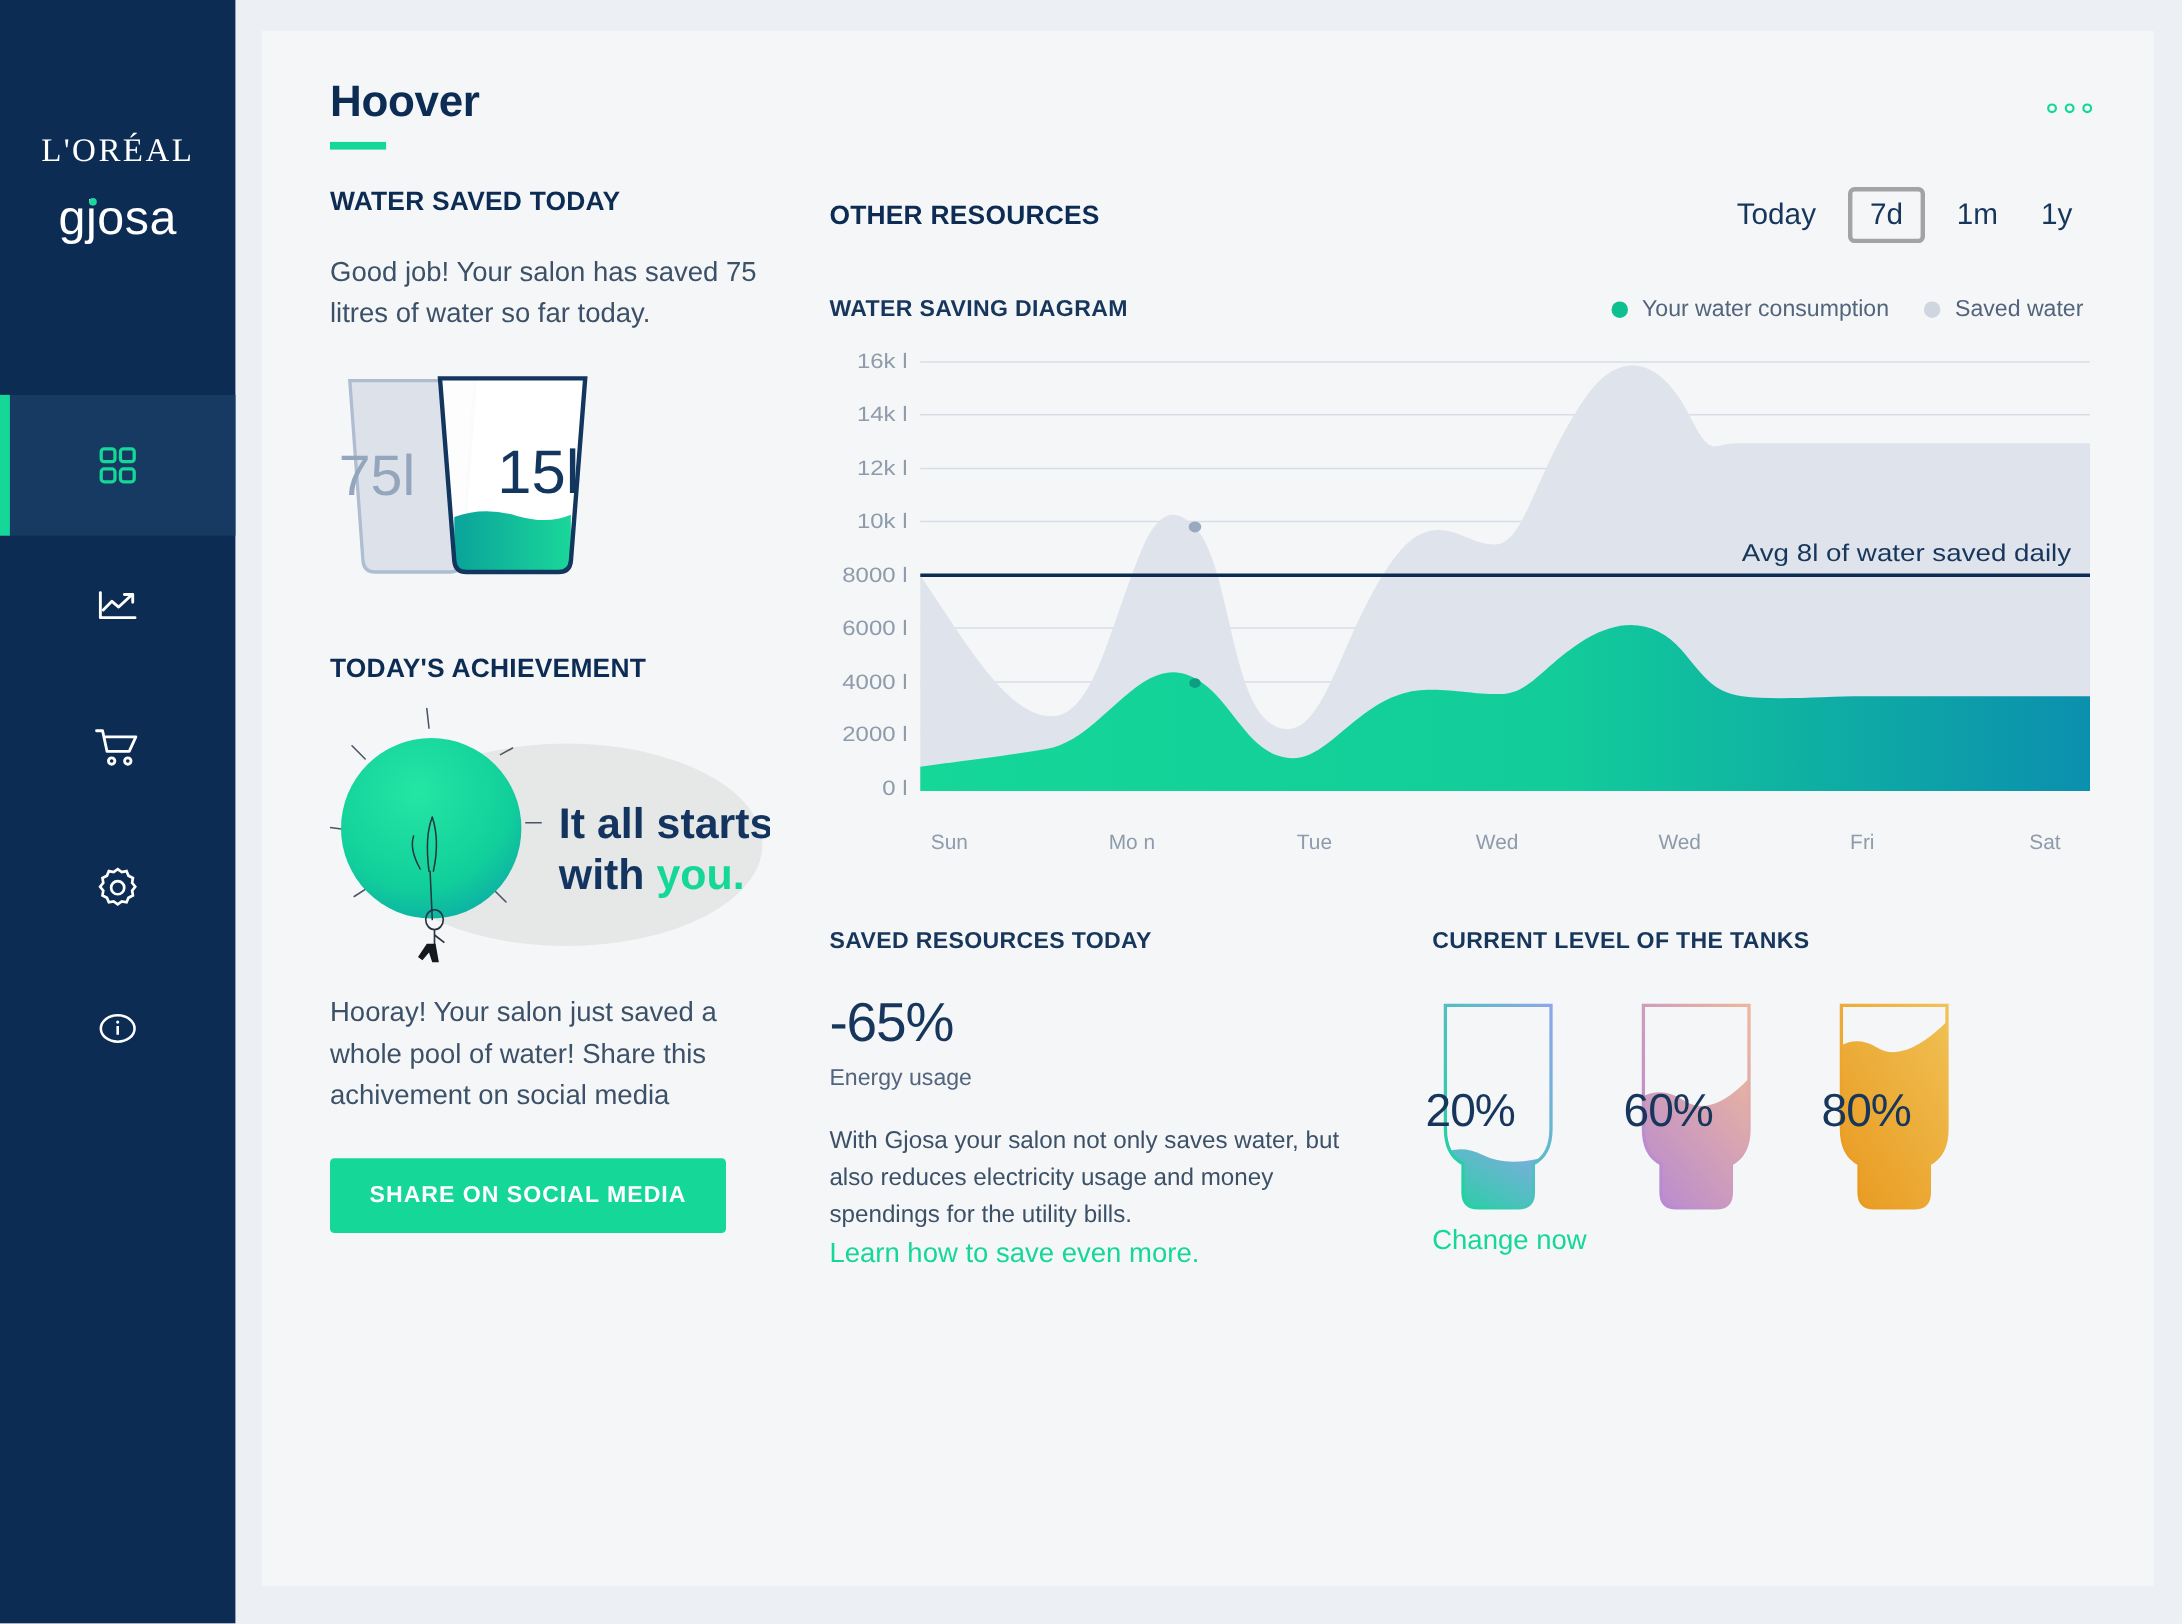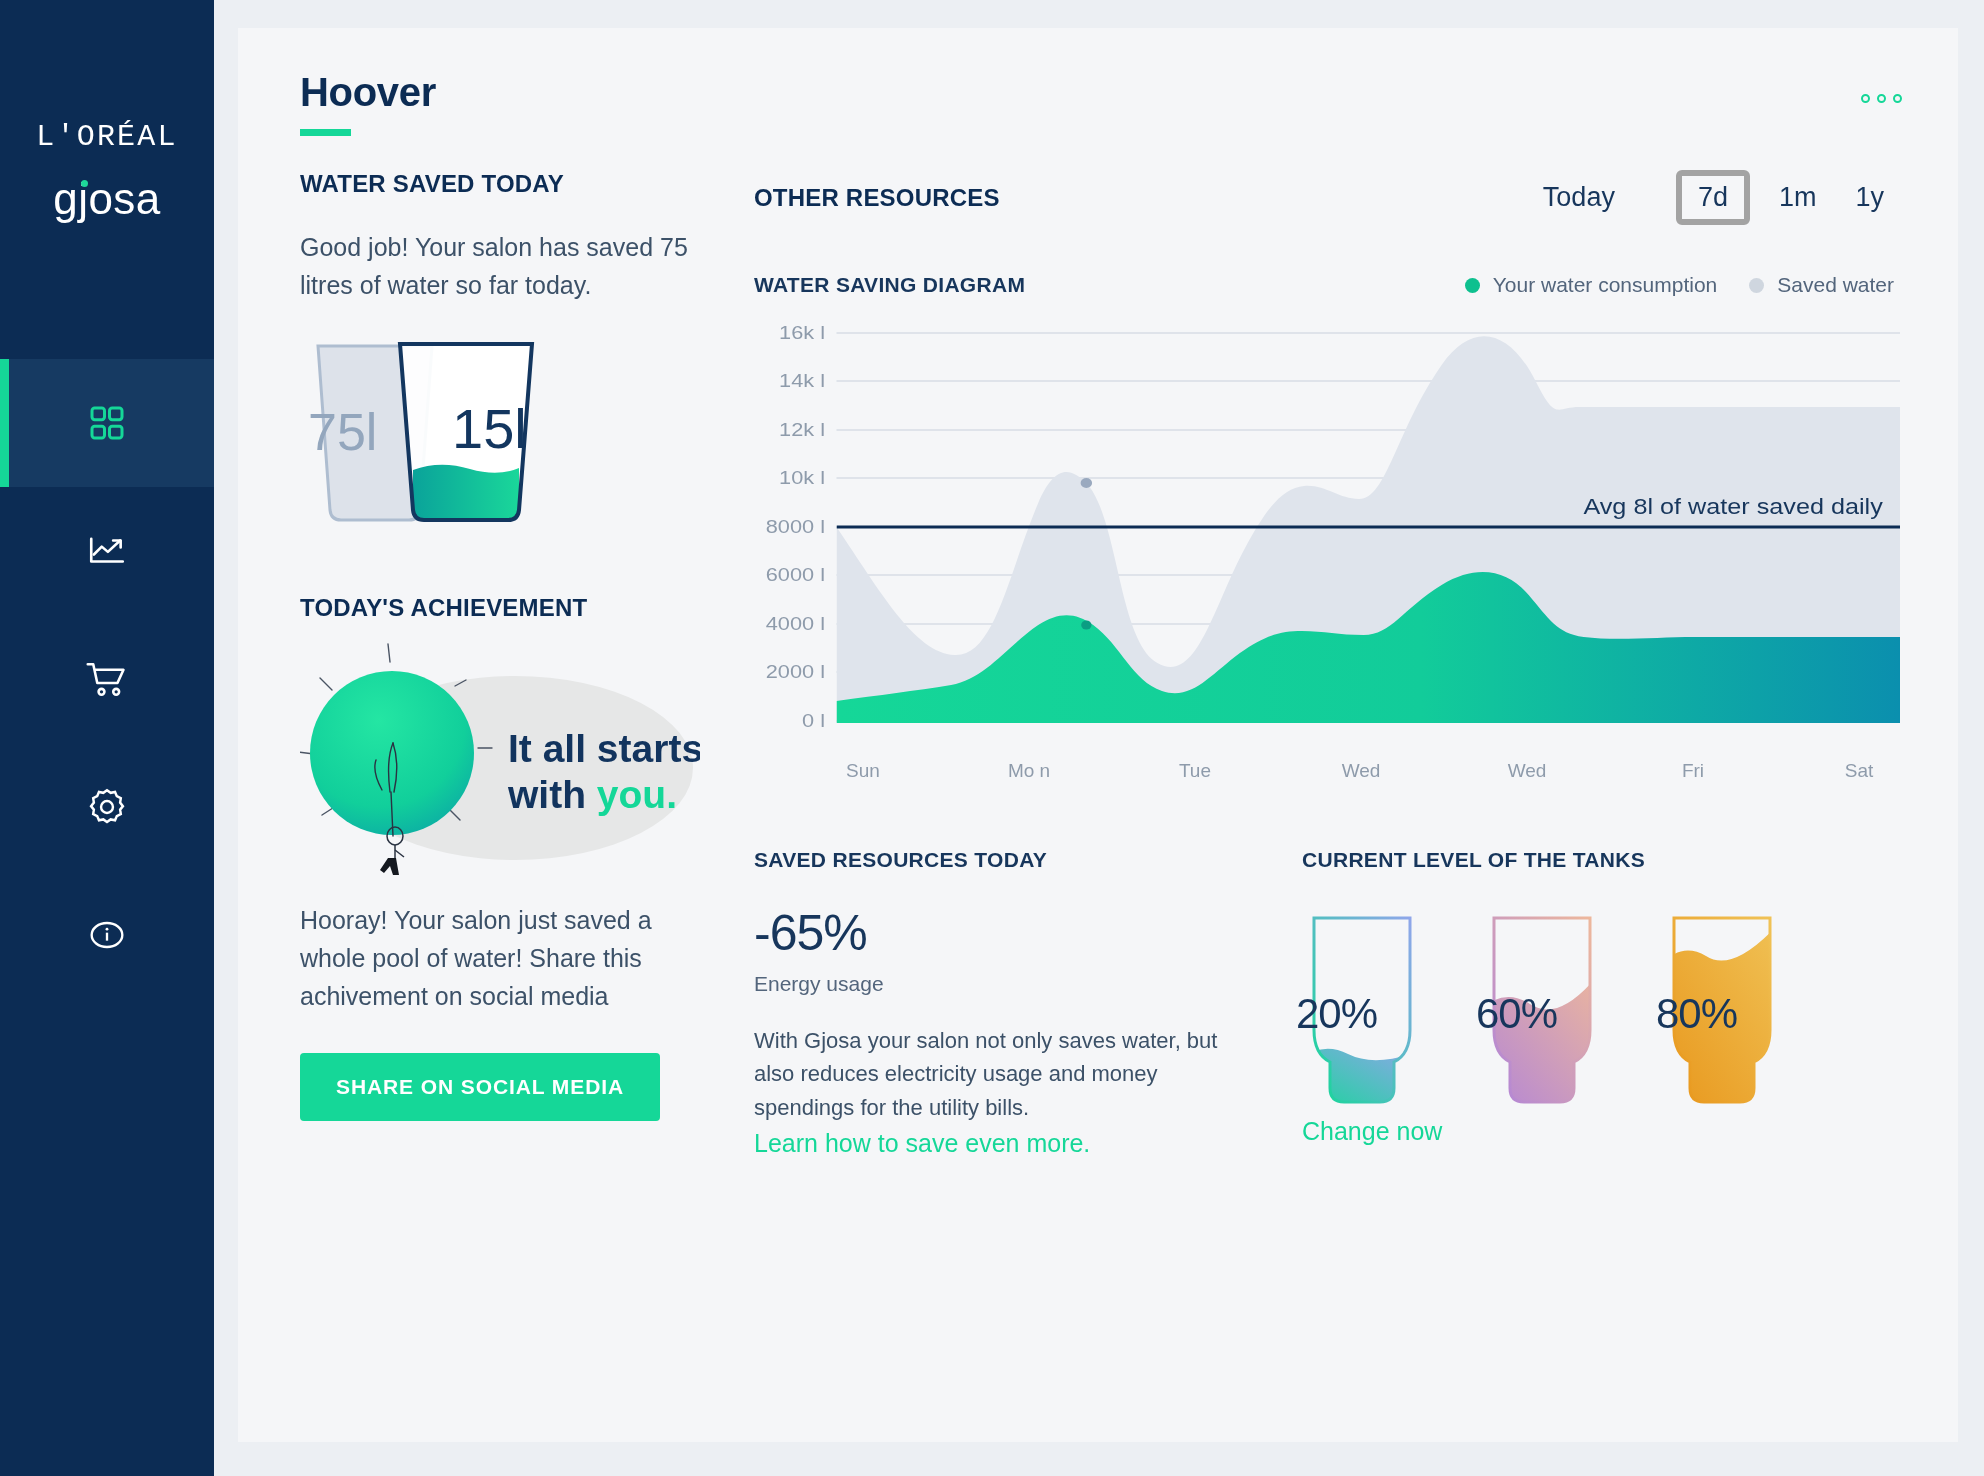--- a/index.html
+++ b/index.html
@@ -14,21 +14,21 @@
   
   .sidebar {
     width: 214px; flex: 0 0 214px; height: 100%;
     background: #0c2c54;
     display: flex; flex-direction: column; align-items: center;
     position: relative;
   }
   .brand { margin-top: 120px; text-align: center; width: 100%; }
   .brand-loreal {
     color: #ffffff; font-size: 30px; letter-spacing: 2.2px;
-    font-weight: 400; font-family: Liberation Mono, monospace;
+    font-weight: 400; font-family: Liberation Serif, serif;
   }
   .brand-gjosa {
     color: #ffffff; font-size: 44px; margin-top: 20px;
     font-weight: 400; letter-spacing: 0.5px; position: relative; display: inline-block;
     font-family: "Liberation Sans", sans-serif;
   }
   .brand-gjosa .dot {
     position: absolute; width: 7px; height: 7px; border-radius: 50%;
     background: #1ed79a; top: 6px; left: 28px;
   }
@@ -103,21 +103,21 @@
   .right-head {
     display: flex; align-items: baseline; justify-content: space-between;
     padding-right: 6px;
   }
   .ranges { display: flex; align-items: center; gap: 19px; }
   .range {
     font-size: 27px; color: #17365c; cursor: pointer;
     padding: 4px 10px; font-weight: 400;
   }
   .range.selected {
-    border: 6px solid #a3a3a3; border-radius: 6px; padding: 6px 16px; margin-left: 32px;
+    border: 4px solid #a3a3a3; border-radius: 6px; padding: 6px 16px;
   }
 
   .chart-head {
     display: flex; align-items: center; justify-content: space-between;
     margin-top: 48px; padding-right: 6px;
   }
   .chart-label {
     font-size: 21px; font-weight: bold; color: #17365c;
     letter-spacing: 0.3px; text-transform: uppercase;
   }

